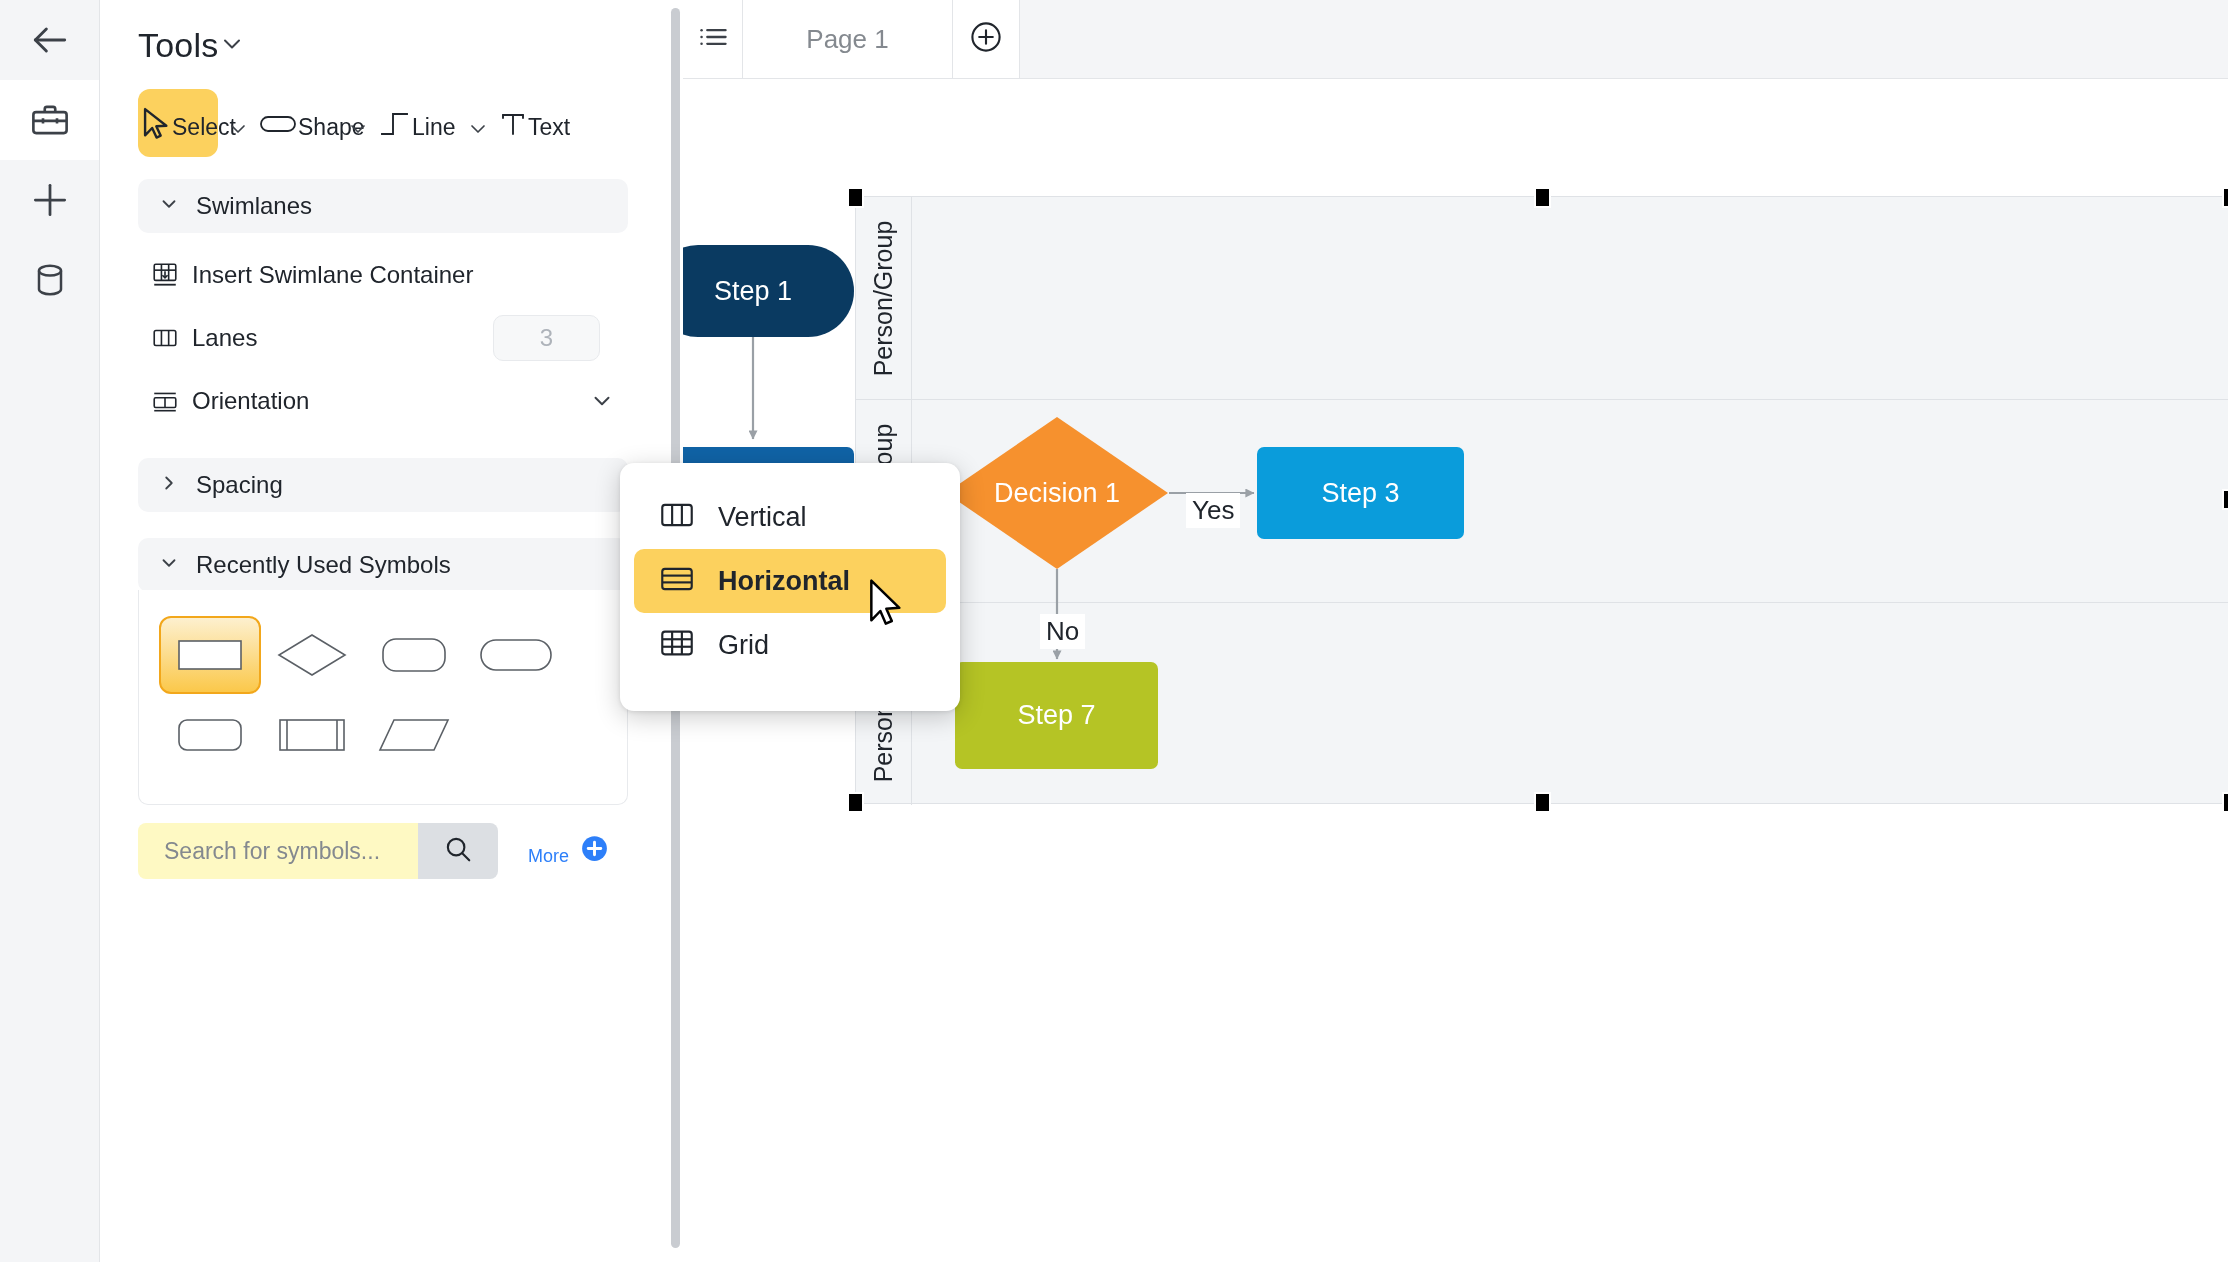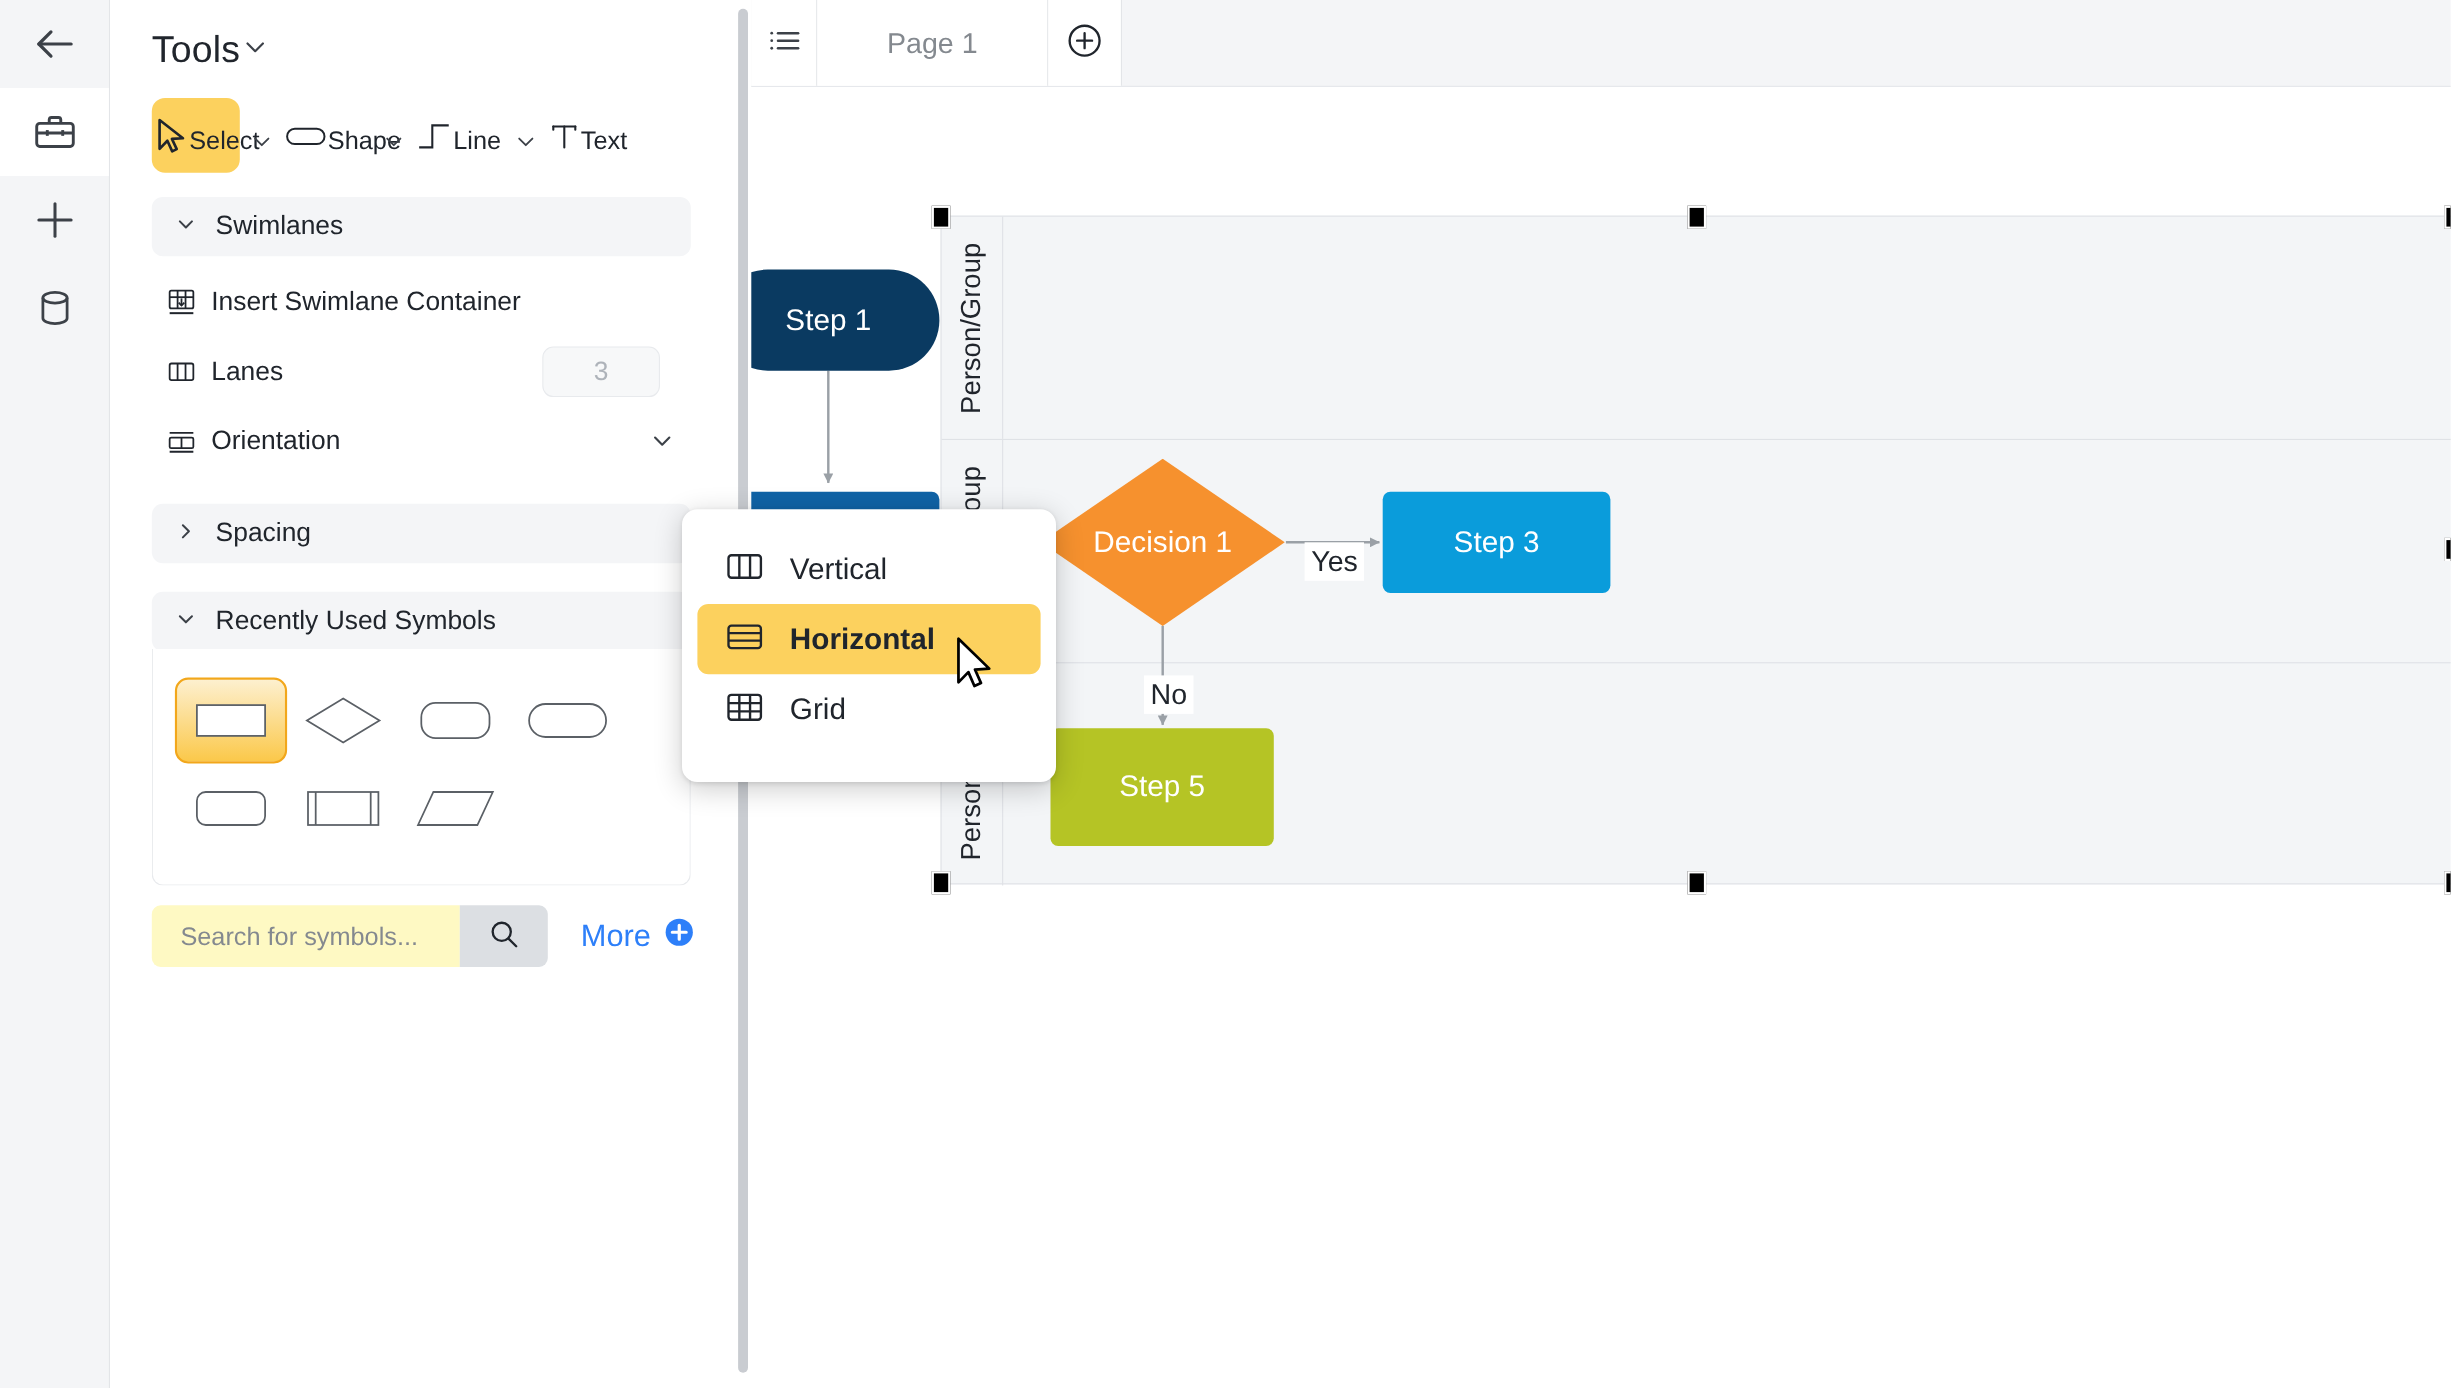--- a/index.html
+++ b/index.html
@@ -102,22 +102,22 @@
     width: 280px; height: 56px; background: #fef9c3;
     border-radius: 8px 0 0 8px; display: flex; align-items: center;
     padding-left: 26px; font-size: 23px; color: #84898f;
   }
   .search-btn {
     width: 80px; height: 56px; background: #dcdfe3;
     border-radius: 0 8px 8px 0; display: flex;
     align-items: center; justify-content: center; cursor: pointer;
   }
   .more-link {
-    display:flex; align-items:center; gap: 12px; margin-left: 30px;
-    color: #2d7ff9; font-size: 28px; cursor: pointer;
+    display:flex; align-items:flex-end; gap: 12px; margin-left: 30px;
+    color: #2d7ff9; font-size: 18px; cursor: pointer;
   }
 
   
   .panel-edge {
     position: absolute; left: 670px; top: 0; width: 13px; height: 1262px;
     background: #ffffff;
   }
   .panel-scroll {
     position: absolute; left: 671px; top: 8px; width: 9px; height: 1240px;
     background: #c9ccd1; border-radius: 5px;
@@ -535,21 +535,21 @@
             <path d="M111 0 222 76 111 152 0 76z" fill="#F6912E"></path>
           </svg>
         <span class="diamond-label">Decision 1</span>
       </div>
 
       <div class="node n-rect" style="left:574px; top:368px; width:207px; height:92px; background:#0A9CDB;">
         <span>Step 3</span>
       </div>
 
       <div class="node n-rect" style="left:272px; top:583px; width:203px; height:107px; background:#B5C425;">
-        <span>Step 5</span>
+        <span>Step 7</span>
       </div>
 
       <div class="edge-label" style="left:503px; top:396px;">Yes</div>
       <div class="edge-label" style="left:357px; top:517px;">No</div>
 
       <div class="handle" style="left:164px;  top:108px;"></div>
       <div class="handle" style="left:851px;  top:108px;"></div>
       <div class="handle" style="left:1539px; top:108px;"></div>
       <div class="handle" style="left:164px;  top:410px;"></div>
       <div class="handle" style="left:1539px; top:410px;"></div>

